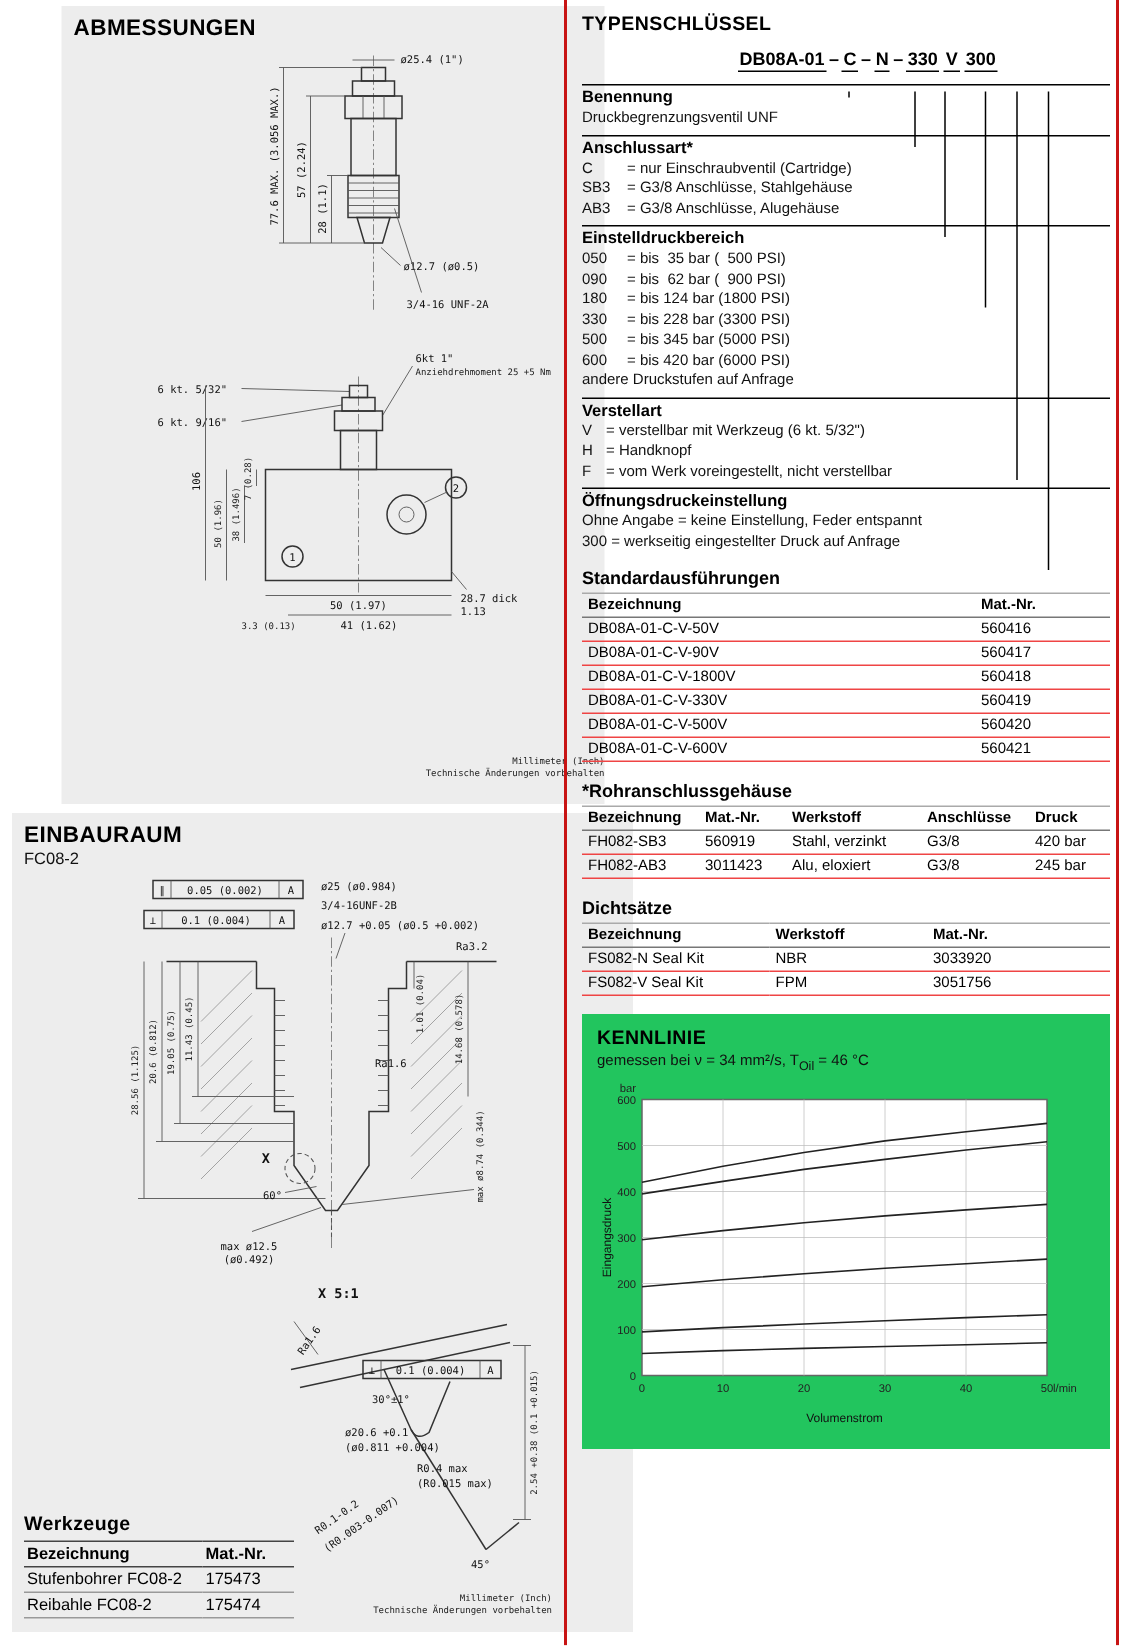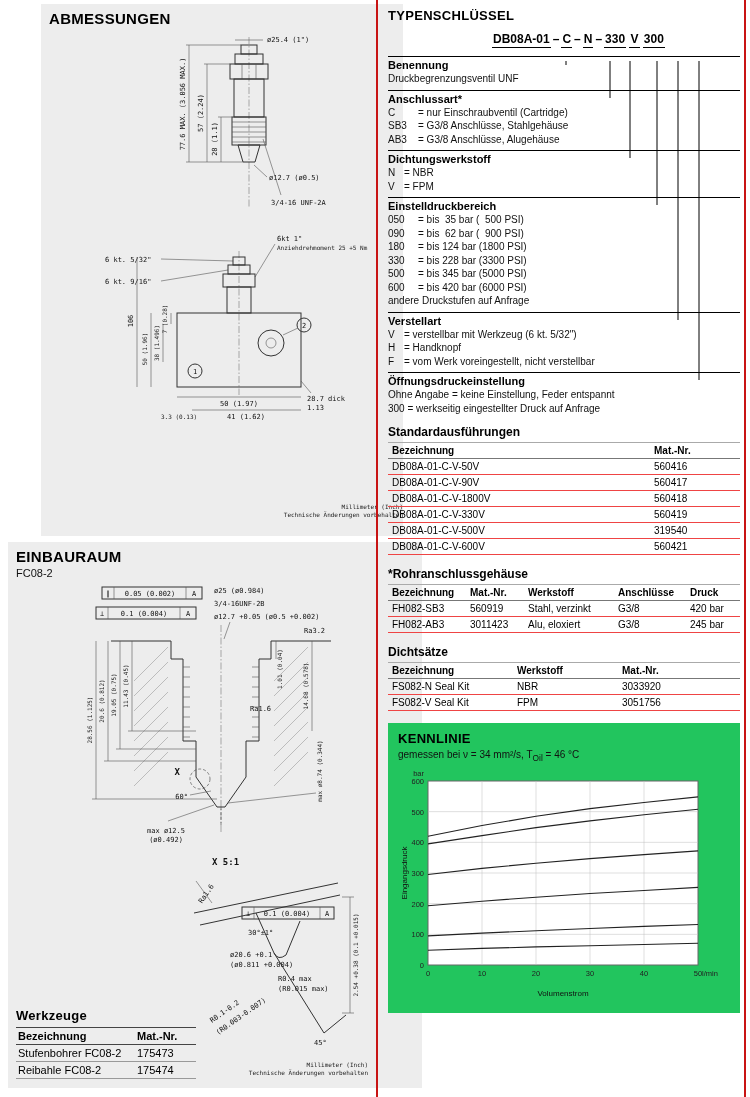--- a/index.html
+++ b/index.html
@@ -344,28 +344,20 @@
       <div class="sec k30">
         <div class="sec-h">Anschlussart*</div>
         <div>
 
         <div class="sec-line"><span class="k">C</span><span>= nur Einschraubventil (Cartridge)</span></div>
             <div class="sec-line"><span class="k">SB3</span><span>= G3/8 Anschlüsse, Stahlgehäuse</span></div>
             <div class="sec-line"><span class="k">AB3</span><span>= G3/8 Anschlüsse, Alugehäuse</span></div>
           </div>
       </div>
 
-      <div class="sec k16">
-        <div class="sec-h">Dichtungswerkstoff</div>
-        <div>
-
-        <div class="sec-line"><span class="k">N</span><span>= NBR</span></div>
-            <div class="sec-line"><span class="k">V</span><span>= FPM</span></div>
-          </div>
-      </div>
 
       <div class="sec k30">
         <div class="sec-h">Einstelldruckbereich</div>
         <div>
 
         <div class="sec-line"><span class="k">050</span><span>= bis  35 bar (  500 PSI)</span></div>
             <div class="sec-line"><span class="k">090</span><span>= bis  62 bar (  900 PSI)</span></div>
             <div class="sec-line"><span class="k">180</span><span>= bis 124 bar (1800 PSI)</span></div>
             <div class="sec-line"><span class="k">330</span><span>= bis 228 bar (3300 PSI)</span></div>
             <div class="sec-line"><span class="k">500</span><span>= bis 345 bar (5000 PSI)</span></div>
@@ -432,21 +424,21 @@
             <td>560418</td>
           </tr>
 
           <tr>
             <td>DB08A-01-C-V-330V</td>
             <td>560419</td>
           </tr>
 
           <tr>
             <td>DB08A-01-C-V-500V</td>
-            <td>319540</td>
+            <td>560420</td>
           </tr>
 
           <tr>
             <td>DB08A-01-C-V-600V</td>
             <td>560421</td>
           </tr>
         </tbody>
     </table>
 
     <div class="block-h">*Rohranschlussgehäuse</div>

